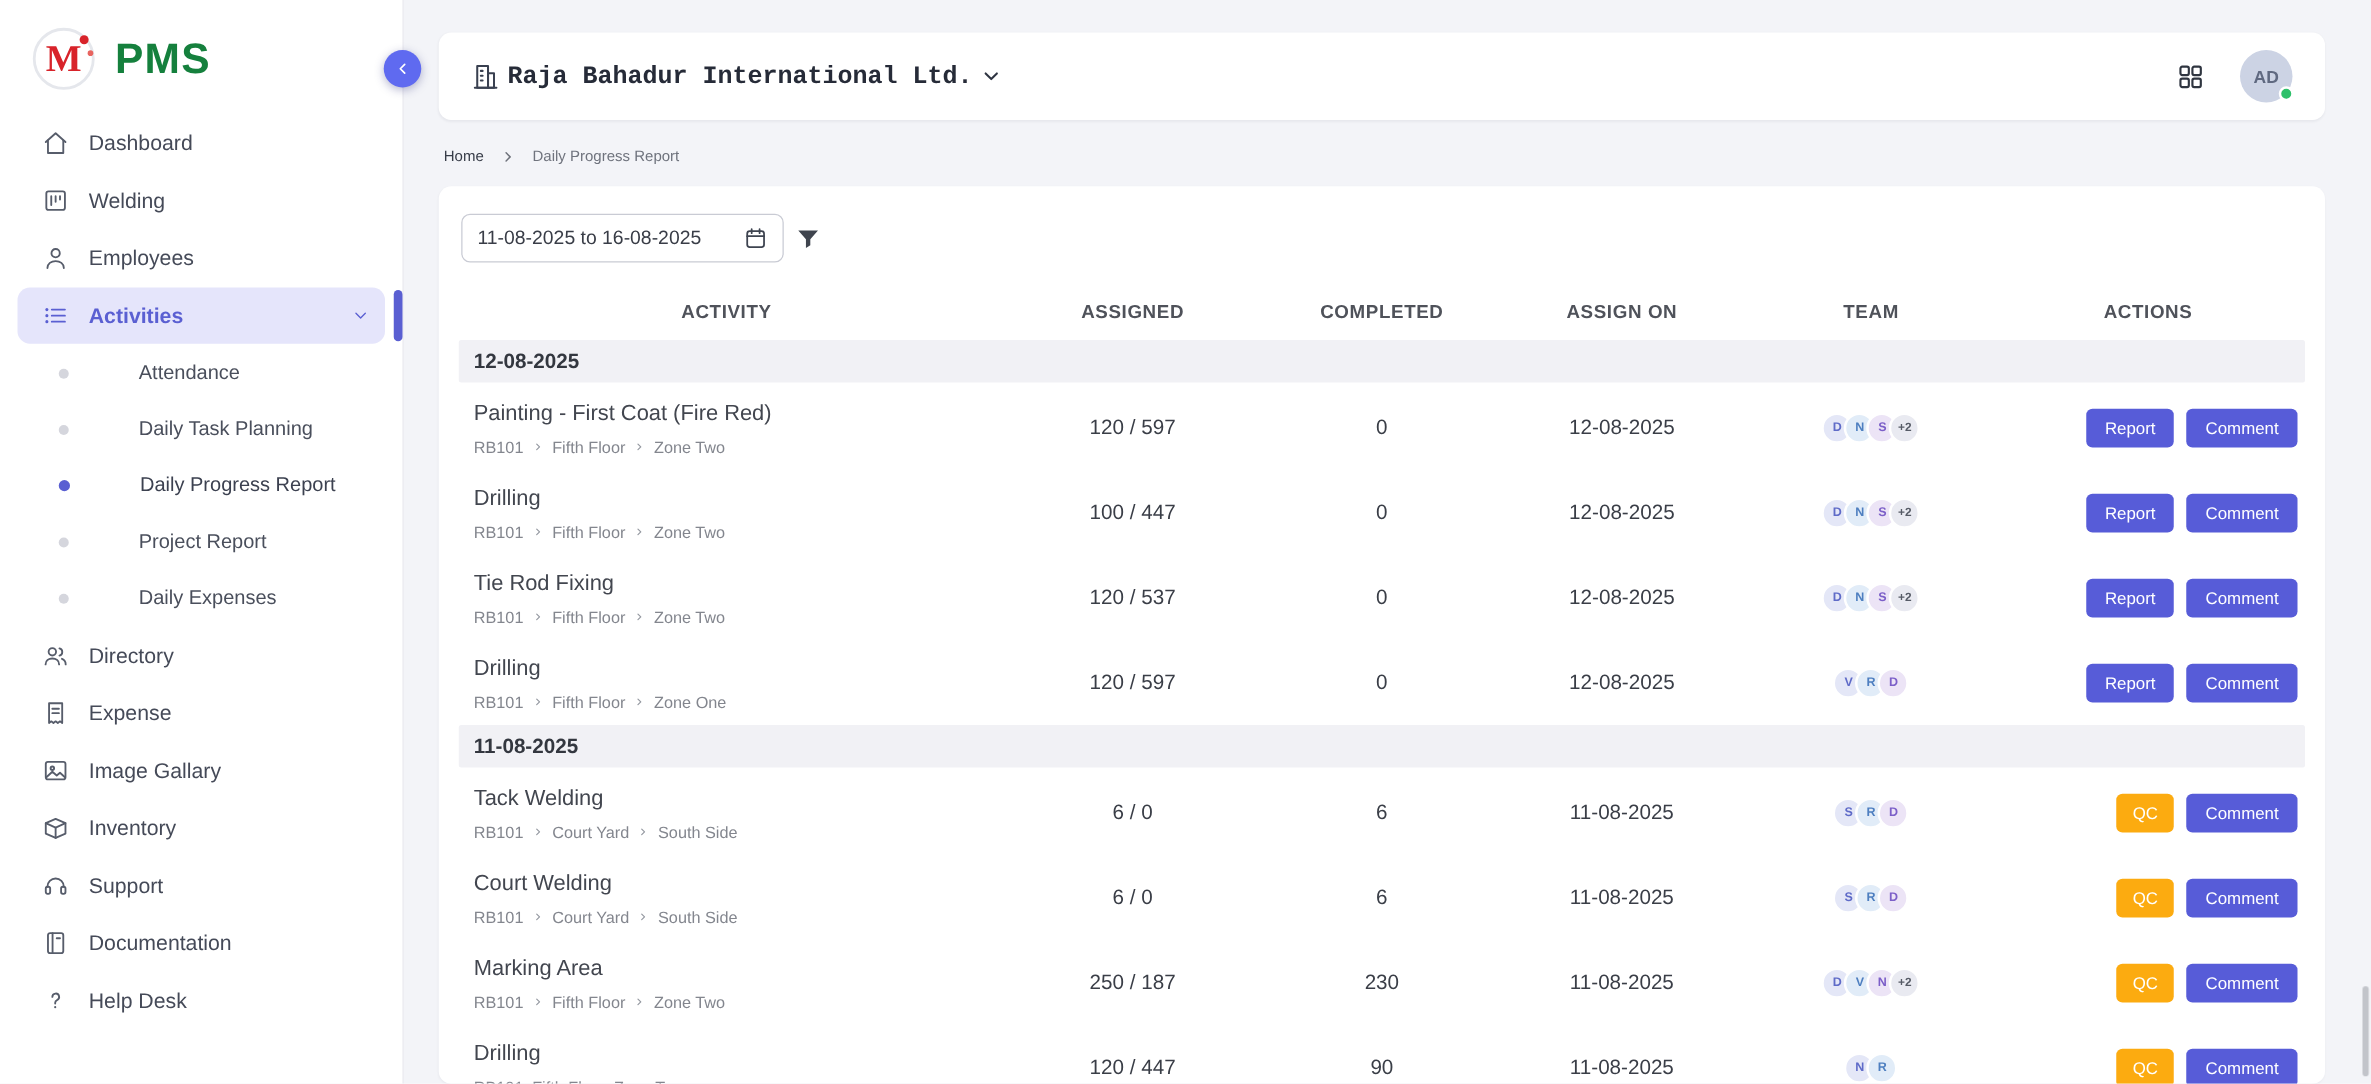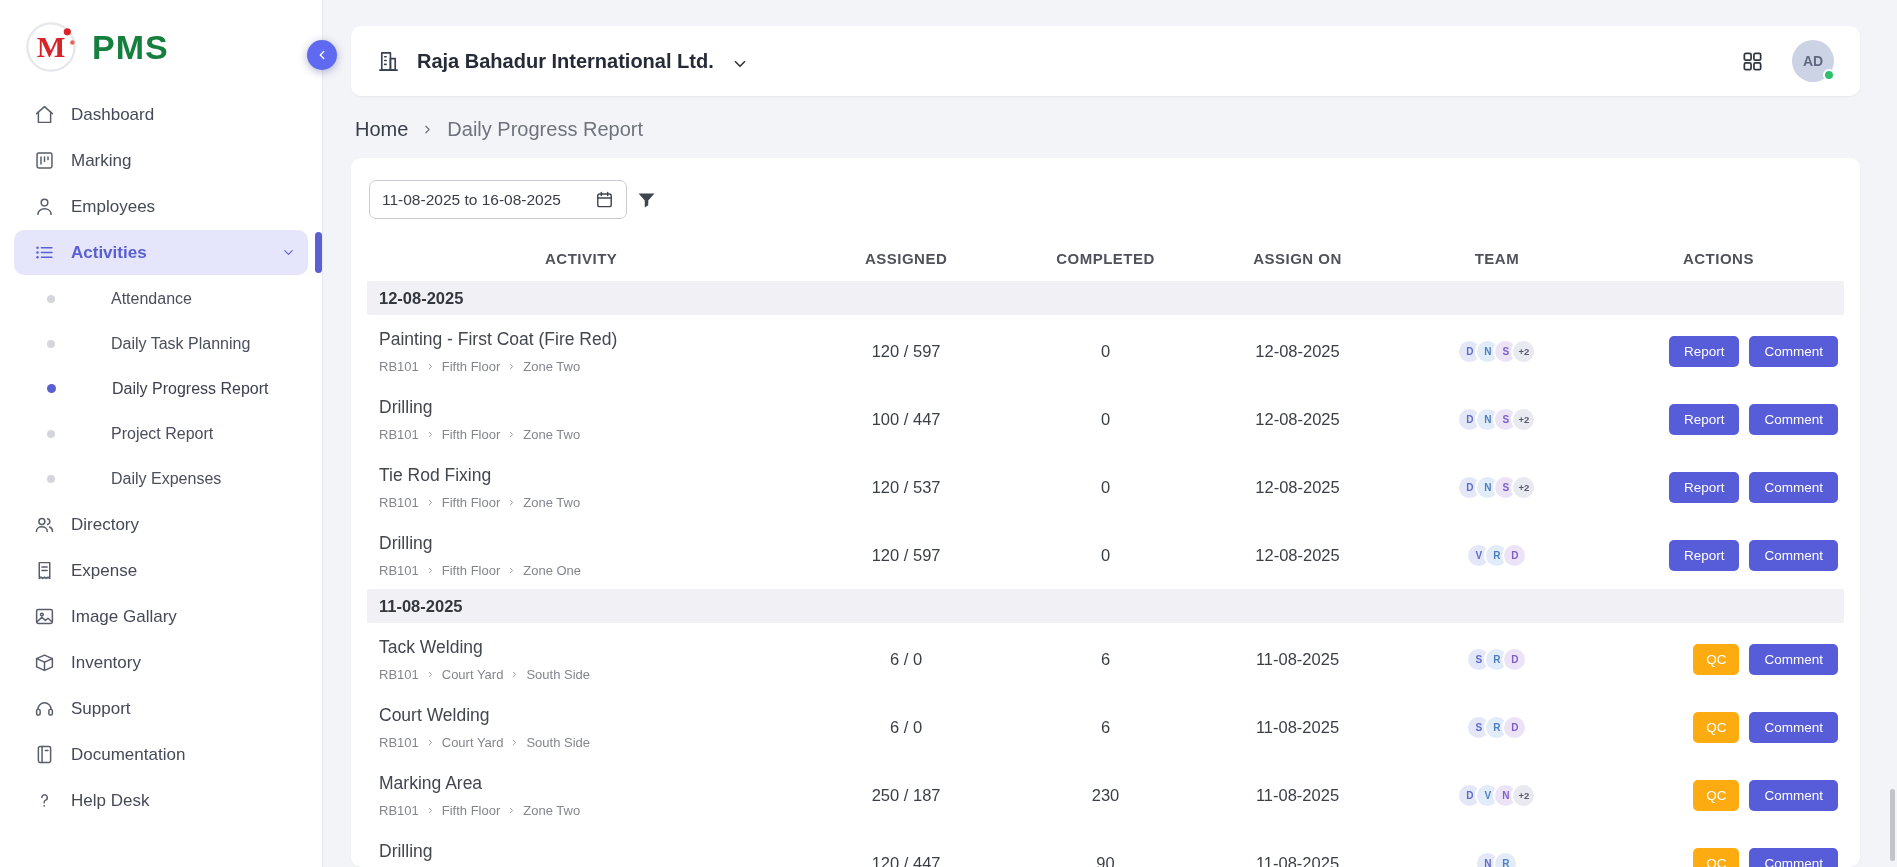--- a/index.html
+++ b/index.html
@@ -54,41 +54,41 @@
   .sub-item.active { color:#3c4150; }
 
   
   .main { flex:1; min-width:0; display:flex; flex-direction:column; padding:26px 37px 0 28px; }
 
   .top-card {
     background:#fff; border-radius:10px; height:70px; flex:0 0 auto;
     display:flex; align-items:center; padding:0 26px;
     box-shadow:0 1px 2px rgba(16,24,40,.05);
   }
-  .company-block { display:flex; align-items:flex-end; gap:17px; cursor:pointer; }
+  .company-block { display:flex; align-items:center; gap:6px; cursor:pointer;font-family:Liberation Mono, monospace; }
   .building-ic { width:23px; height:23px; color:#394050; }
   .building-ic svg { width:23px; height:23px; }
   .company-name { font-size:20px; font-weight:700; color:#262b38; }
   .company-caret { width:18px; height:18px; color:#2f3542; }
   .company-caret svg { width:18px; height:18px; stroke-width:2.2; }
   .top-right { margin-left:auto; display:flex; align-items:center; gap:28px; }
   .apps-ic { width:23px; height:23px; color:#2f3540; cursor:pointer; }
   .apps-ic svg { width:23px; height:23px; }
   .avatar-wrap { position:relative; width:42px; height:42px; cursor:pointer; }
   .avatar-circle {
     width:42px; height:42px; border-radius:50%; background:#ccd3e4;
     color:#5f6980; font-size:14px; font-weight:700;
     display:flex; align-items:center; justify-content:center;
   }
   .online-dot {
     position:absolute; right:-1px; bottom:1px; width:12px; height:12px;
     border-radius:50%; background:#2ec06a; border:2px solid #fff;
   }
 
-  .breadcrumb { display:flex; align-items:center; gap:13px; padding:22px 4px 17px; font-size:20px; flex:0 0 auto; }
+  .breadcrumb { display:flex; align-items:center; gap:13px; padding:22px 4px 17px; font-size:12px; flex:0 0 auto; }
   .crumb-home { color:#373c48; cursor:pointer; }
   .crumb-sep { color:#6e727b; }
   .crumb-sep svg { width:13px; height:13px; stroke-width:2.2; }
   .crumb-current { color:#6f737d; }
 
   .content-card {
     background:#fff; border-radius:10px; flex:1;
     padding:18px 16px 0; box-shadow:0 1px 2px rgba(16,24,40,.04);
     overflow:hidden;
   }
@@ -180,21 +180,21 @@
     <span class="nav-label">Dashboard</span>
 
   </div>
       <div class="nav-item">
     <span class="nav-icon">
           <svg viewBox="0 0 24 24" fill="none" stroke="currentColor" stroke-width="1.7" stroke-linecap="round" stroke-linejoin="round">
             <rect x="3.5" y="3.5" width="17" height="17" rx="2"></rect>
             <path d="M8 8v8M12 8v5M16 8v3"></path>
           </svg>
         </span>
-    <span class="nav-label">Marking</span>
+    <span class="nav-label">Welding</span>
 
   </div>
       <div class="nav-item">
     <span class="nav-icon">
           <svg viewBox="0 0 24 24" fill="none" stroke="currentColor" stroke-width="1.7" stroke-linecap="round" stroke-linejoin="round">
             <circle cx="12" cy="7.5" r="3.8"></circle>
             <path d="M4.5 21c0-4 3.4-6.3 7.5-6.3s7.5 2.3 7.5 6.3"></path>
           </svg>
         </span>
     <span class="nav-label">Employees</span>

